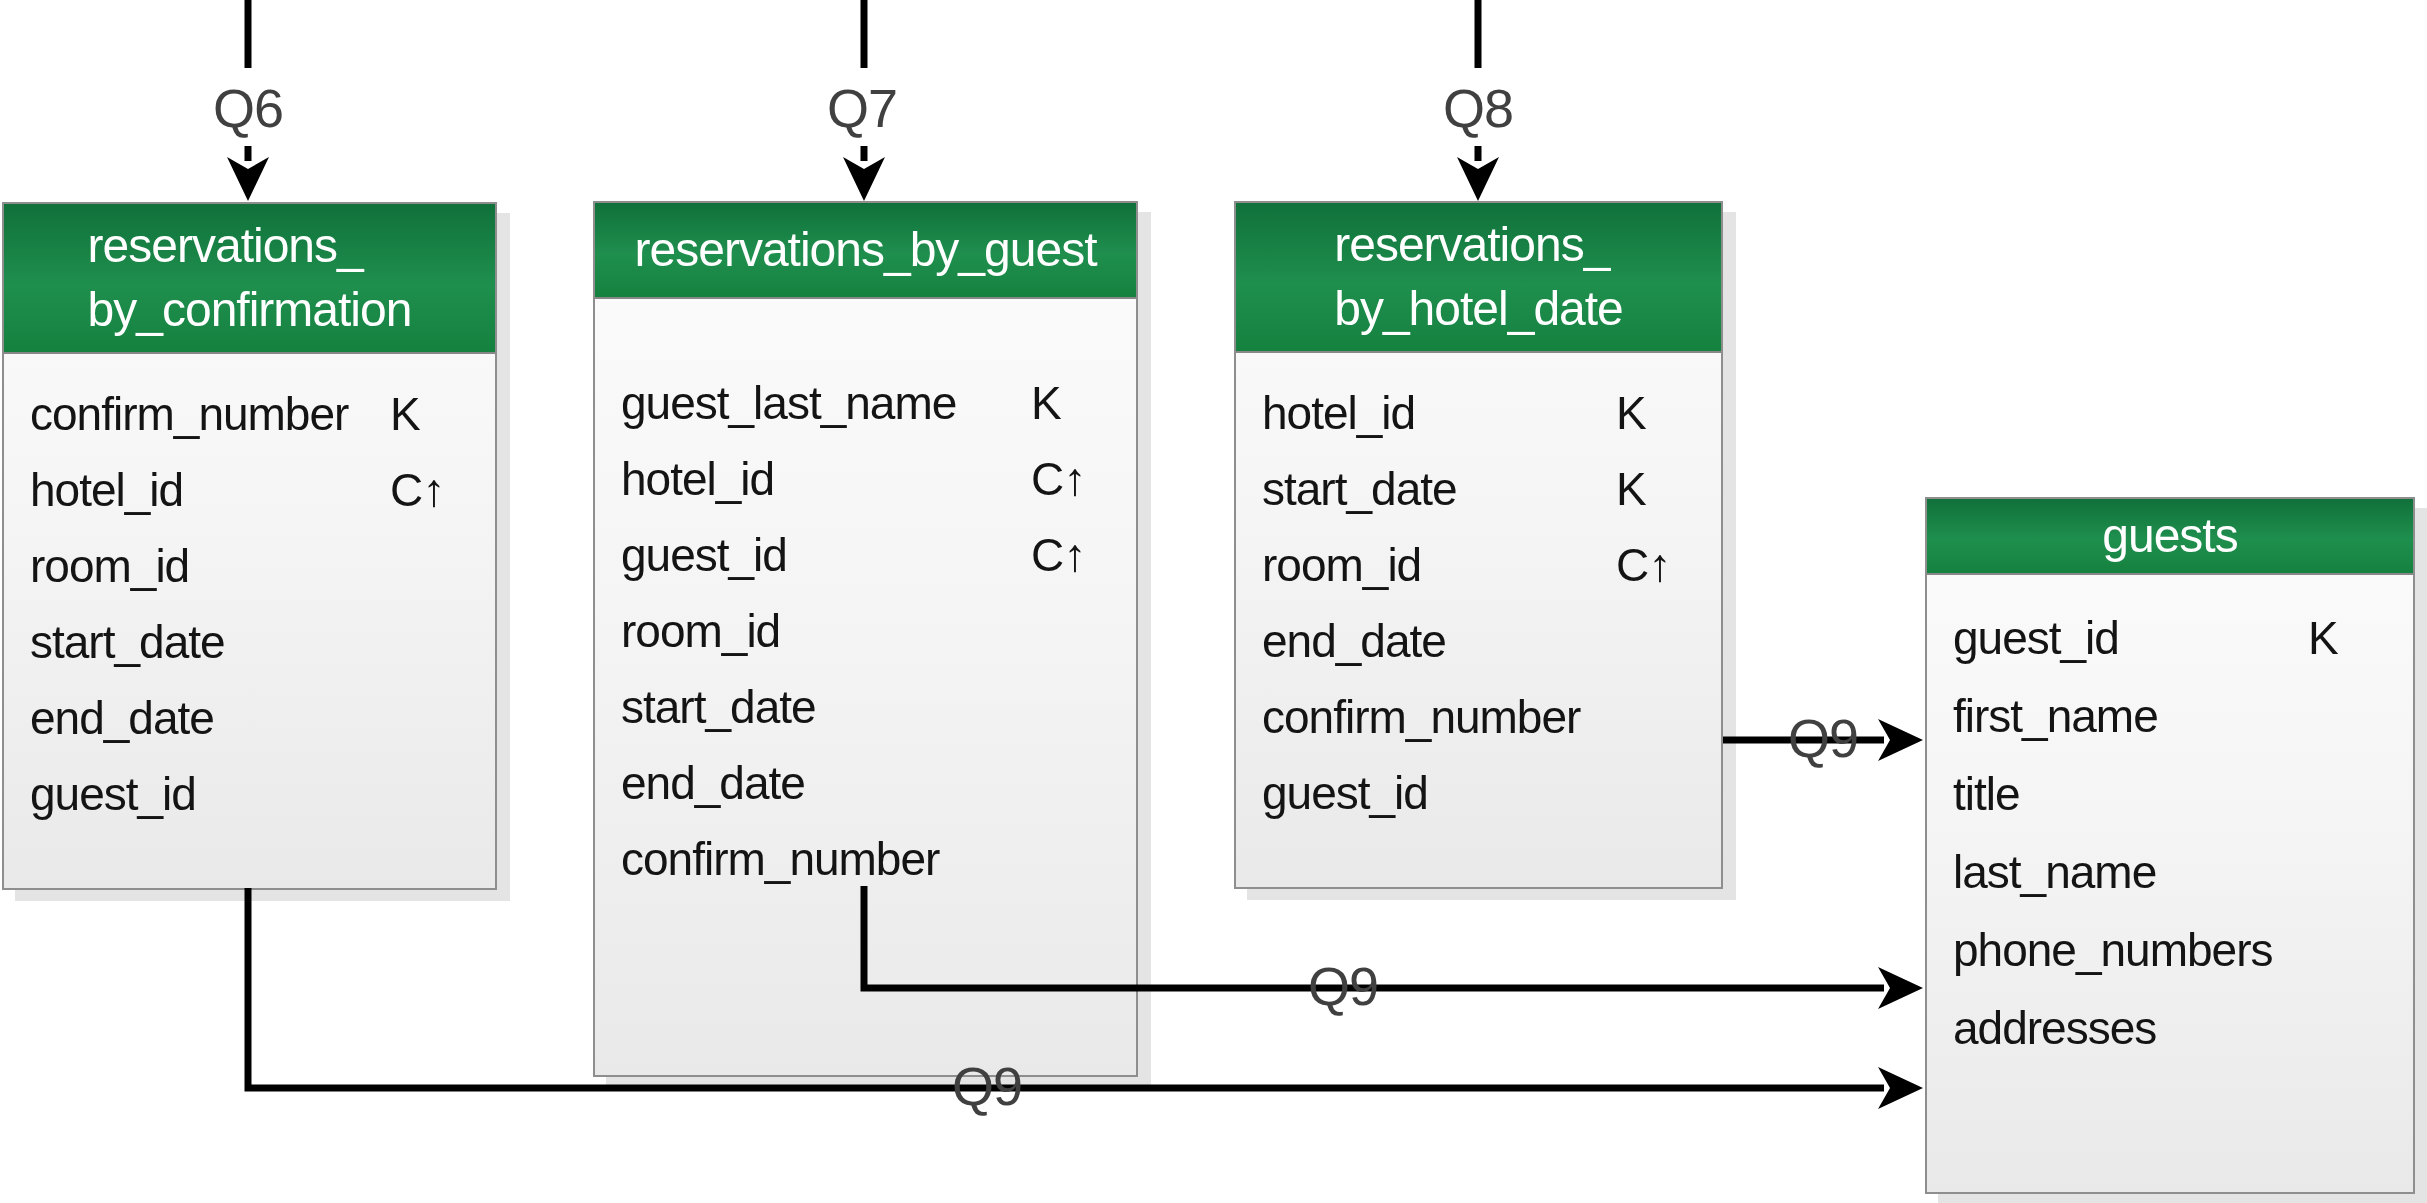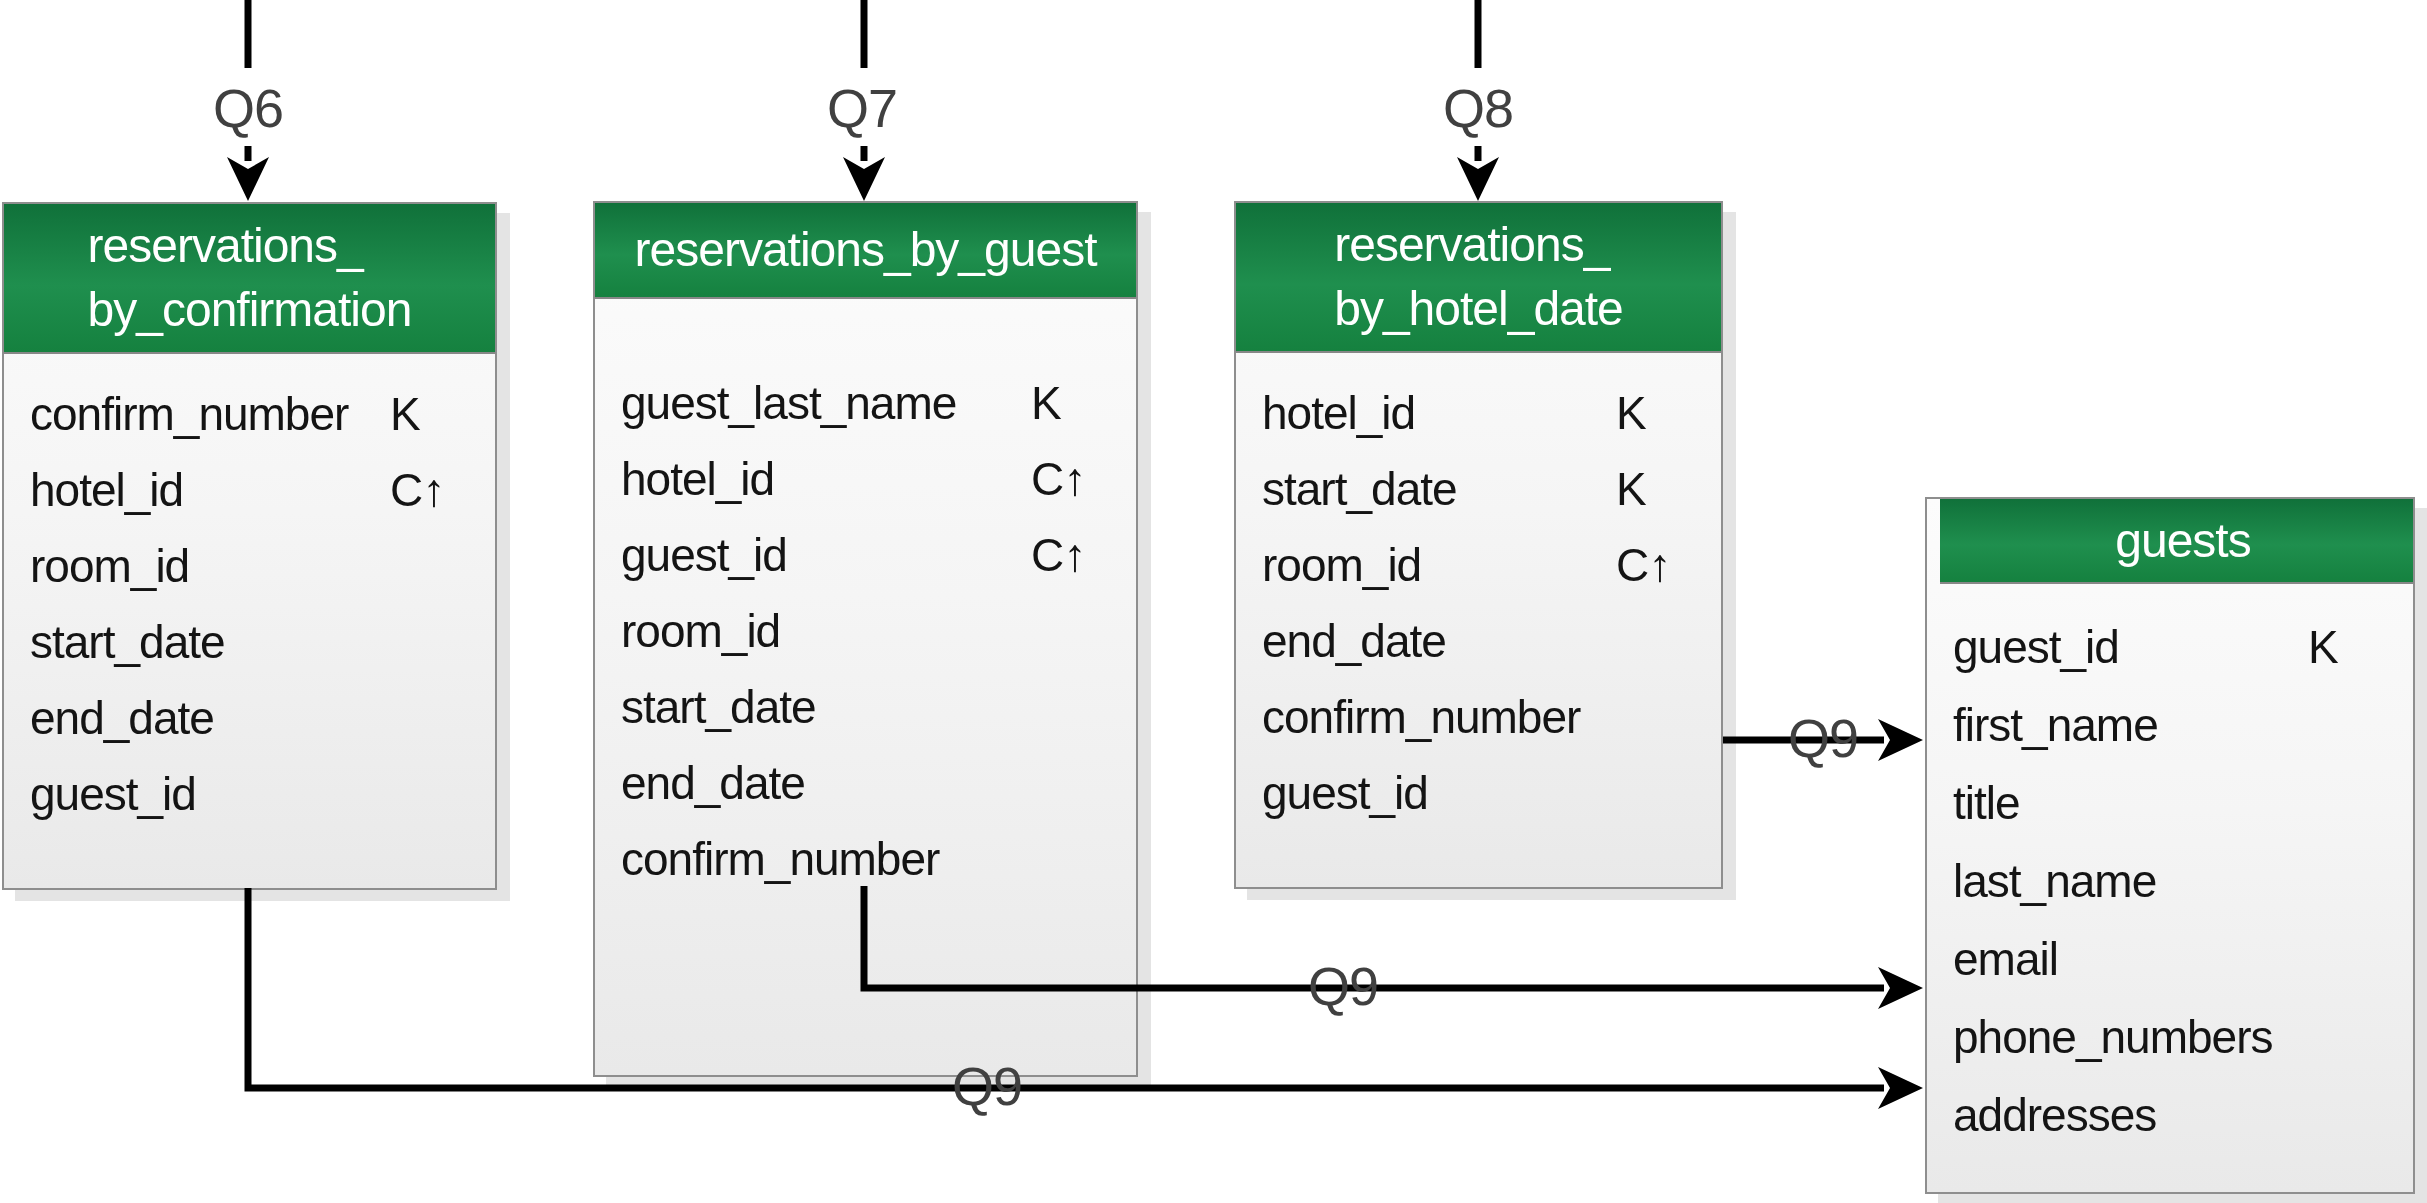--- a/index.html
+++ b/index.html
@@ -174,45 +174,41 @@
           <span class="fkey"></span>
         </div>
       <div class="row rh76">
           <span class="fname">guest_id</span>
           <span class="fkey"></span>
         </div>
     </div>
   </div>
 
   <div class="table" style="left:1925px; top:497px; width:490px; height:697px;">
-    <div class="thead" style="height:85px;margin-left:13px;">
+    <div class="thead" style="height:76px;">
       <span class="tname">guests</span>
     </div>
     <div class="tbody" style="padding-top:24px;">
       <div class="row rh78">
           <span class="fname">guest_id</span>
           <span class="fkey">K</span>
         </div>
       <div class="row rh78">
           <span class="fname">first_name</span>
           <span class="fkey"></span>
         </div>
       <div class="row rh78">
           <span class="fname">title</span>
           <span class="fkey"></span>
         </div>
       <div class="row rh78">
           <span class="fname">last_name</span>
           <span class="fkey"></span>
         </div>
       <div class="row rh78">
-          <span class="fname">email</span>
-          <span class="fkey"></span>
-        </div>
-      <div class="row rh78">
           <span class="fname">phone_numbers</span>
           <span class="fkey"></span>
         </div>
       <div class="row rh78">
           <span class="fname">addresses</span>
           <span class="fkey"></span>
         </div>
     </div>
   </div>
 

